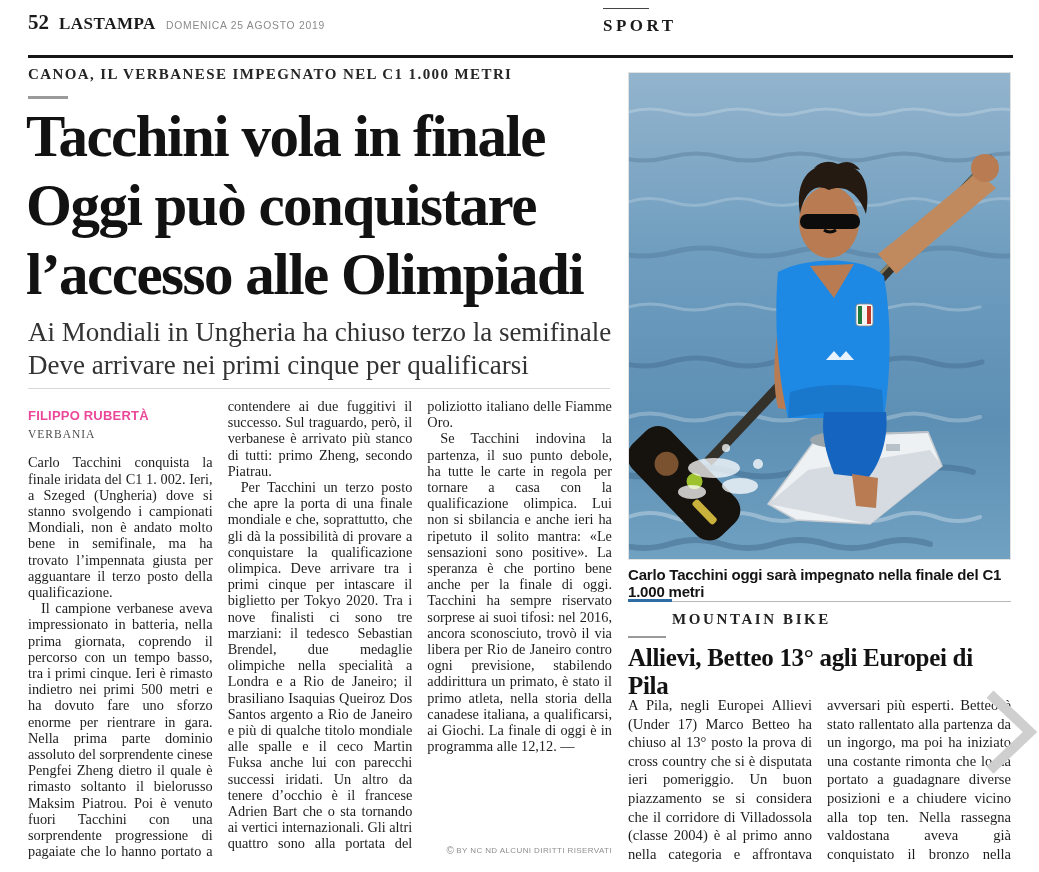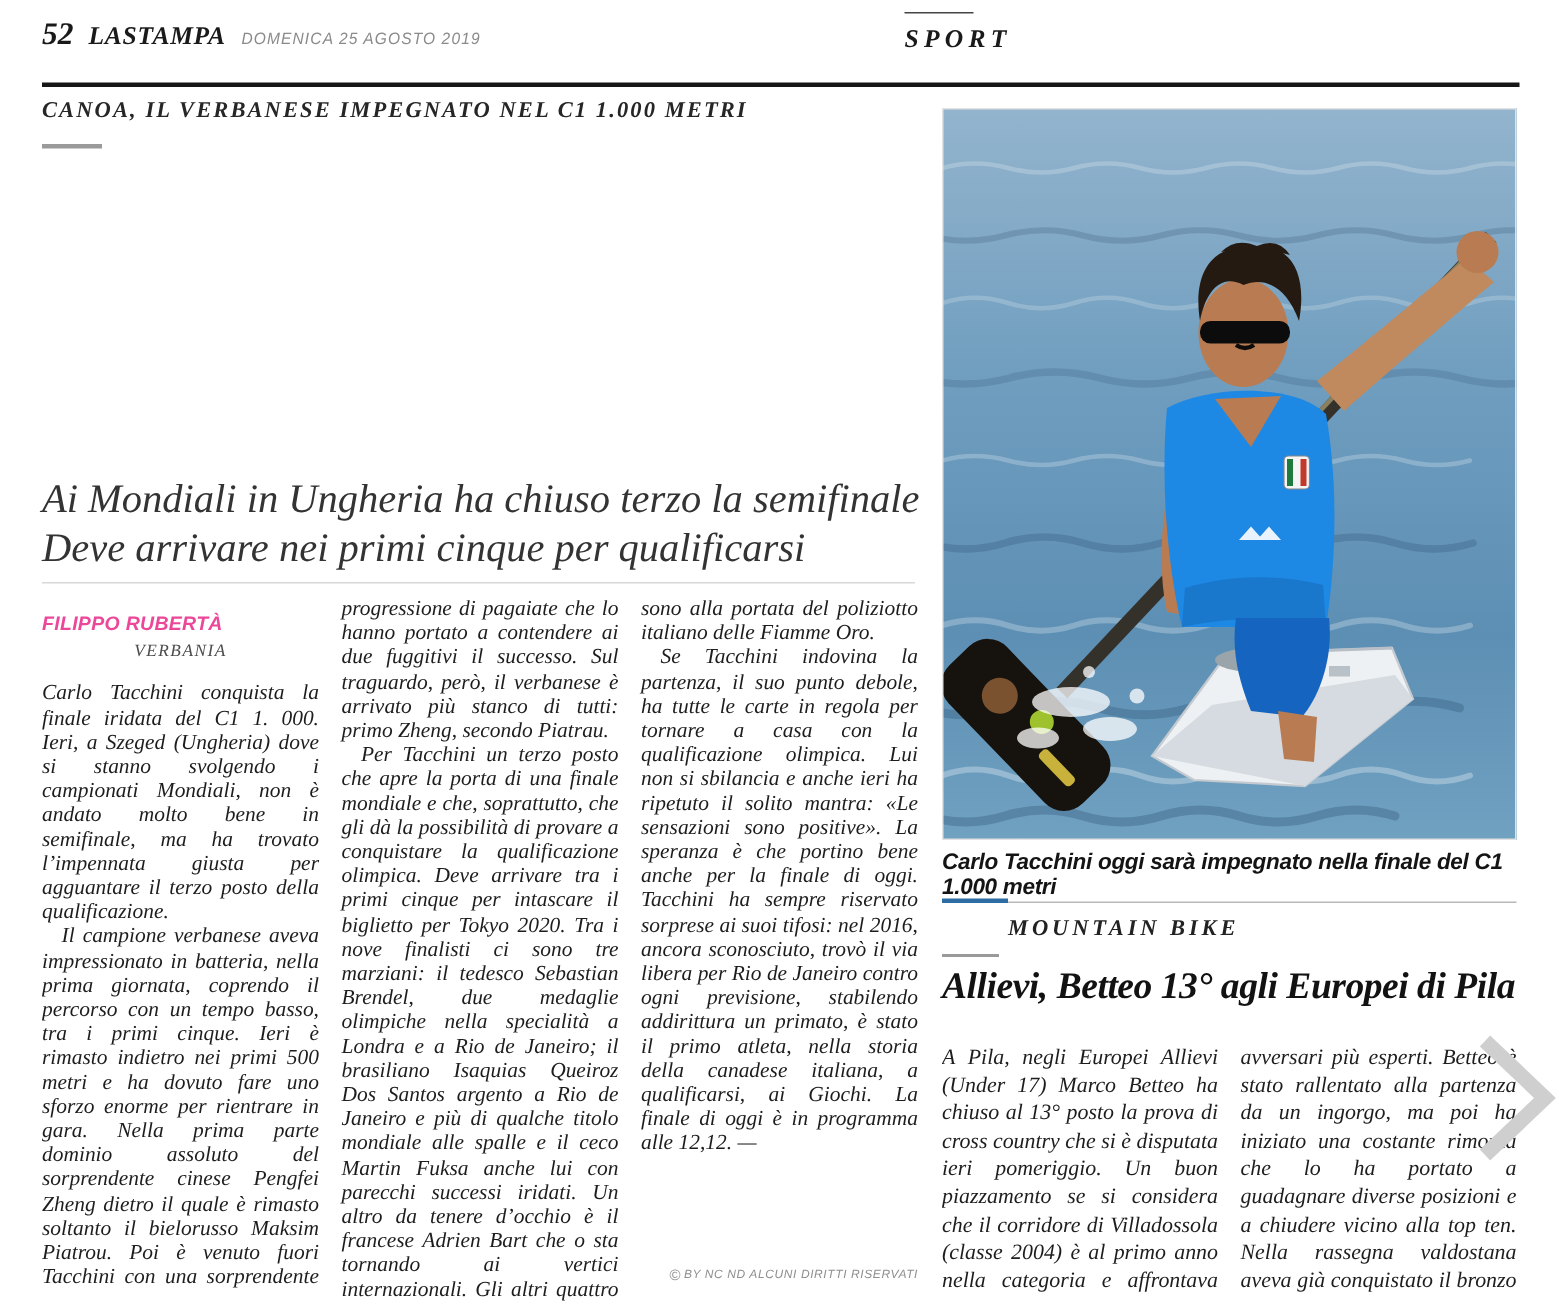--- a/index.html
+++ b/index.html
@@ -1,17 +1,17 @@
 <!DOCTYPE html>
 <html lang="it"><head>
 <meta charset="utf-8">
 <style>
   html,body{margin:0;padding:0;background:#ffffff;}
   #page{position:relative;width:1039px;height:872px;background:#ffffff;overflow:hidden;
-        font-family:"Liberation Serif",serif;color:#1a1a1a;font-style:italic;}
+        font-family:"Liberation Serif",serif;color:#1a1a1a;}
   .abs{position:absolute;}
 
   
   .hdr-left{left:28px;top:10px;display:flex;align-items:baseline;gap:10px;}
   .pagenum{font-size:21px;font-weight:700;}
   .brand{font-size:17px;font-weight:700;letter-spacing:.5px;}
   .edition-date{font-family:"Liberation Sans",sans-serif;font-size:11px;color:#8a8a8a;
                 letter-spacing:.8px;transform:scaleX(.94);transform-origin:left;}
   .sport-block{left:590px;top:8px;width:120px;margin-left:13px;}
   .sport-rule{width:46px;height:1px;background:#444;margin-bottom:7px;}
@@ -26,21 +26,21 @@
   .subhead{left:28px;top:316px;width:600px;font-size:27px;line-height:33px;color:#333;}
 
   
   .body-rule{left:28px;top:388px;width:582px;height:1px;background:#d8d8d8;}
   .columns{left:28px;top:398px;width:584px;height:474px;column-count:3;column-gap:15px;
            column-fill:auto;overflow:hidden;text-align:justify;font-size:14.3px;
            line-height:16.2px;color:#1d1d1d;hyphens:auto;-webkit-hyphens:auto;}
   .byline-block{margin:10px 0 12px 0;break-inside:avoid;text-align:left;}
   .byline{font-family:"Liberation Sans",sans-serif;font-weight:700;font-size:13px;
           letter-spacing:.2px;color:#ec4899;}
-  .dateline{font-size:11.5px;letter-spacing:1px;color:#4d4d4d;margin-top:2px;text-align:center;}
+  .dateline{font-size:11.5px;letter-spacing:1px;color:#4d4d4d;margin-top:2px;}
   .columns p{margin:0;}
   .columns p + p{text-indent:13px;}
   .rights{left:400px;top:845px;width:212px;text-align:right;font-family:"Liberation Sans",sans-serif;
           font-size:8px;color:#8f8f8f;letter-spacing:.4px;}
   .rights .cc{font-size:10px;vertical-align:-1px;margin-right:2px;}
 
   
   .photo{left:628px;top:72px;width:383px;height:488px;overflow:hidden;background:#6d9cbe;}
   .caption{left:628px;top:566px;width:383px;font-family:"Liberation Sans",sans-serif;
            font-weight:700;font-size:15px;letter-spacing:-.2px;color:#141414;}
@@ -71,32 +71,37 @@
     <span class="edition-date">DOMENICA 25 AGOSTO 2019</span>
   </div>
   <div class="abs sport-block">
     <div class="sport-rule"></div>
     <div class="sport-label">SPORT</div>
   </div>
   <div class="abs top-rule"></div>
 
   <div class="abs kicker">CANOA, IL VERBANESE IMPEGNATO NEL C1 1.000 METRI</div>
   <div class="abs kicker-rule"></div>
+  <div class="abs headline">
+    <div>Tacchini vola in finale</div>
+    <div>Oggi può conquistare</div>
+    <div>l’accesso alle Olimpiadi</div>
+  </div>
   <div class="abs subhead">
     <div>Ai Mondiali in Ungheria ha chiuso terzo la semifinale</div>
     <div>Deve arrivare nei primi cinque per qualificarsi</div>
   </div>
 
   <div class="abs body-rule"></div>
   <div class="abs columns">
     <div class="byline-block">
       <div class="byline">FILIPPO RUBERTÀ</div>
       <div class="dateline">VERBANIA</div>
     </div>
-    <p>Carlo Tacchini conquista la finale iridata del C1 1. 000. Ieri, a Szeged (Ungheria) dove si stanno svolgendo i campionati Mondiali, non è andato molto bene in semifinale, ma ha trovato l’impennata giusta per agguantare il terzo posto della qualificazione.</p>
+    <p>Carlo Tacchini conquista la finale iridata del C1 1. 002. Ieri, a Szeged (Ungheria) dove si stanno svolgendo i campionati Mondiali, non è andato molto bene in semifinale, ma ha trovato l’impennata giusta per agguantare il terzo posto della qualificazione.</p>
     <p>Il campione verbanese aveva impressionato in batteria, nella prima giornata, coprendo il percorso con un tempo basso, tra i primi cinque. Ieri è rimasto indietro nei primi 500 metri e ha dovuto fare uno sforzo enorme per rientrare in gara. Nella prima parte dominio assoluto del sorprendente cinese Pengfei Zheng dietro il quale è rimasto soltanto il bielorusso Maksim Piatrou. Poi è venuto fuori Tacchini con una sorprendente progressione di pagaiate che lo hanno portato a contendere ai due fuggitivi il successo. Sul traguardo, però, il verbanese è arrivato più stanco di tutti: primo Zheng, secondo Piatrau.</p>
     <p>Per Tacchini un terzo posto che apre la porta di una finale mondiale e che, soprattutto, che gli dà la possibilità di provare a conquistare la qualificazione olimpica. Deve arrivare tra i primi cinque per intascare il biglietto per Tokyo 2020. Tra i nove finalisti ci sono tre marziani: il tedesco Sebastian Brendel, due medaglie olimpiche nella specialità a Londra e a Rio de Janeiro; il brasiliano Isaquias Queiroz Dos Santos argento a Rio de Janeiro e più di qualche titolo mondiale alle spalle e il ceco Martin Fuksa anche lui con parecchi successi iridati. Un altro da tenere d’occhio è il francese Adrien Bart che o sta tornando ai vertici internazionali. Gli altri quattro sono alla portata del poliziotto italiano delle Fiamme Oro.</p>
     <p>Se Tacchini indovina la partenza, il suo punto debole, ha tutte le carte in regola per tornare a casa con la qualificazione olimpica. Lui non si sbilancia e anche ieri ha ripetuto il solito mantra: «Le sensazioni sono positive». La speranza è che portino bene anche per la finale di oggi. Tacchini ha sempre riservato sorprese ai suoi tifosi: nel 2016, ancora sconosciuto, trovò il via libera per Rio de Janeiro contro ogni previsione, stabilendo addirittura un primato, è stato il primo atleta, nella storia della canadese italiana, a qualificarsi, ai Giochi. La finale di oggi è in programma alle 12,12. —</p>
   </div>
   <div class="abs rights">
     <span class="cc">©</span><span>BY NC ND ALCUNI DIRITTI RISERVATI</span>
   </div>
 
   <div class="abs photo">
     <svg width="383" height="488" viewBox="0 0 383 488" xmlns="http://www.w3.org/2000/svg">

